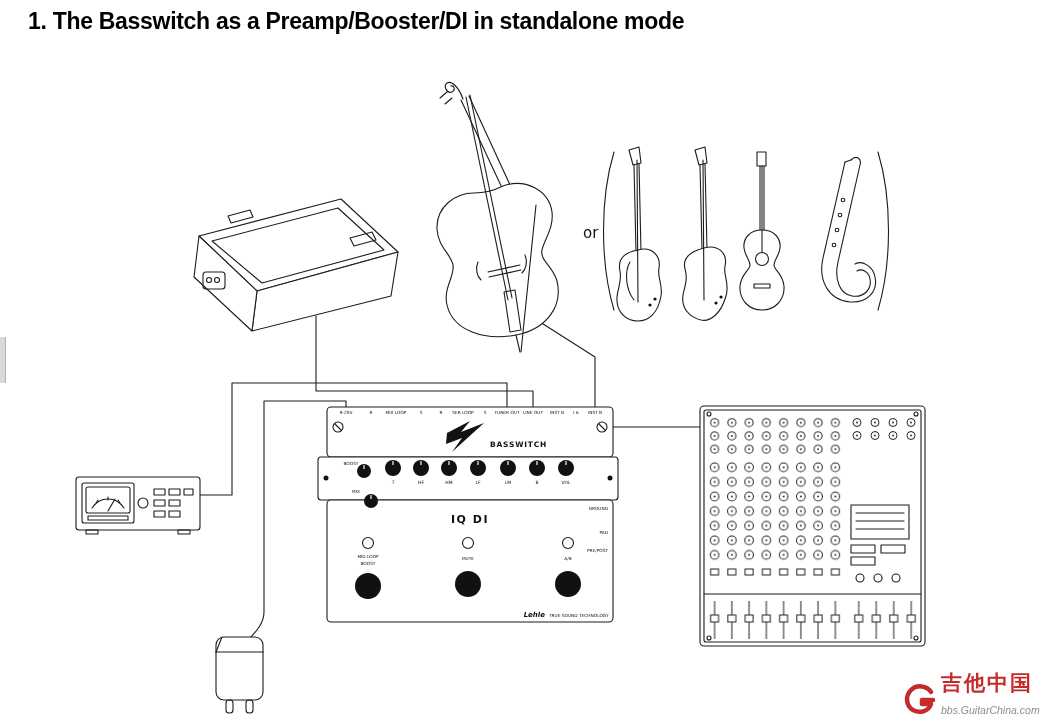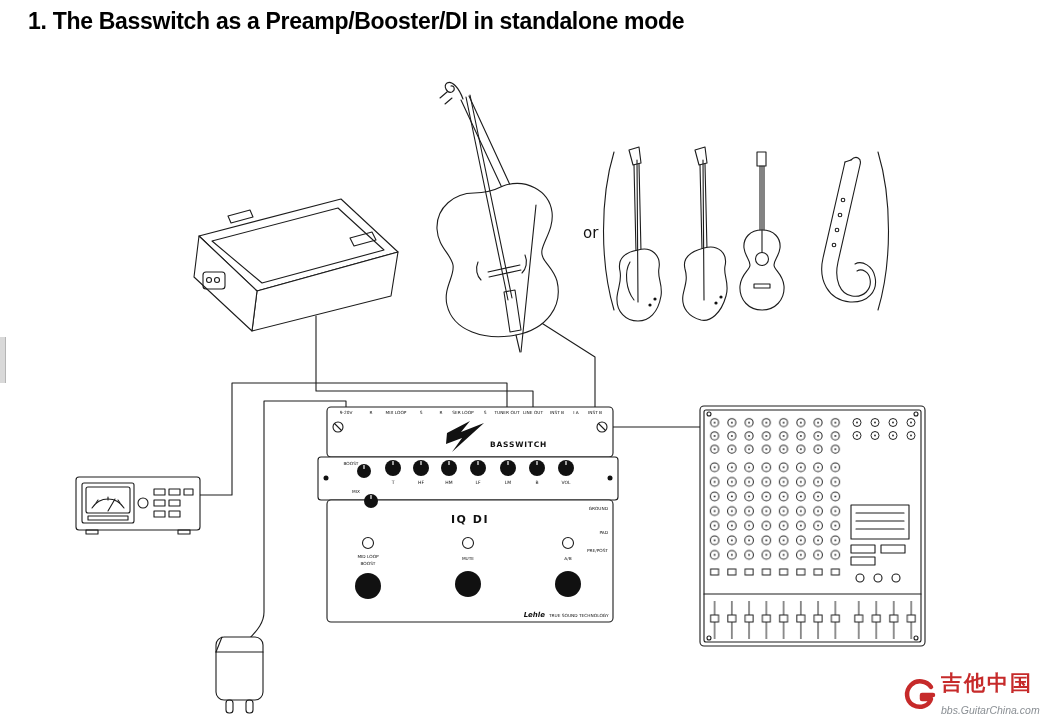--- a/index.html
+++ b/index.html
@@ -14,21 +14,21 @@
   .lnf{fill:#fff;stroke:#1c1c1c;stroke-width:1.1;stroke-linejoin:round;}
   .fl{fill:#111;stroke:none;}
   .wp{stroke:#fff;stroke-width:1.2;stroke-linecap:round;}
   .diagram text{font-family:"DejaVu Sans",sans-serif;fill:#111;}
   .t43{font-size:4.3px;}
   .t45{font-size:4.5px;}
   .t7b{font-size:7.5px;font-weight:bold;letter-spacing:.8px;}
   .t11b{font-size:11px;font-weight:bold;letter-spacing:1.5px;}
   .t7i{font-size:7px;font-style:italic;font-weight:bold;}
   .t15{font-size:15px;}
-  .watermark{position:absolute;left:903px;top:672px;width:150px;display:flex;align-items:center;gap:4px;}
+  .watermark{position:absolute;left:903px;top:672px;width:150px;display:flex;align-items:flex-end;gap:4px;}
   .wm-text{display:flex;flex-direction:column;line-height:1.05;}
   .wm-cn{font-size:21px;font-weight:bold;color:#c62a2a;letter-spacing:2px;}
   .wm-url{font-size:10.5px;color:#8a8f94;font-style:italic;margin-top:11px;}
 </style>
 </head>
 <body>
 
 <div class="page">
 
   <div class="title">1. The Basswitch as a Preamp/Booster/DI in standalone mode</div>

